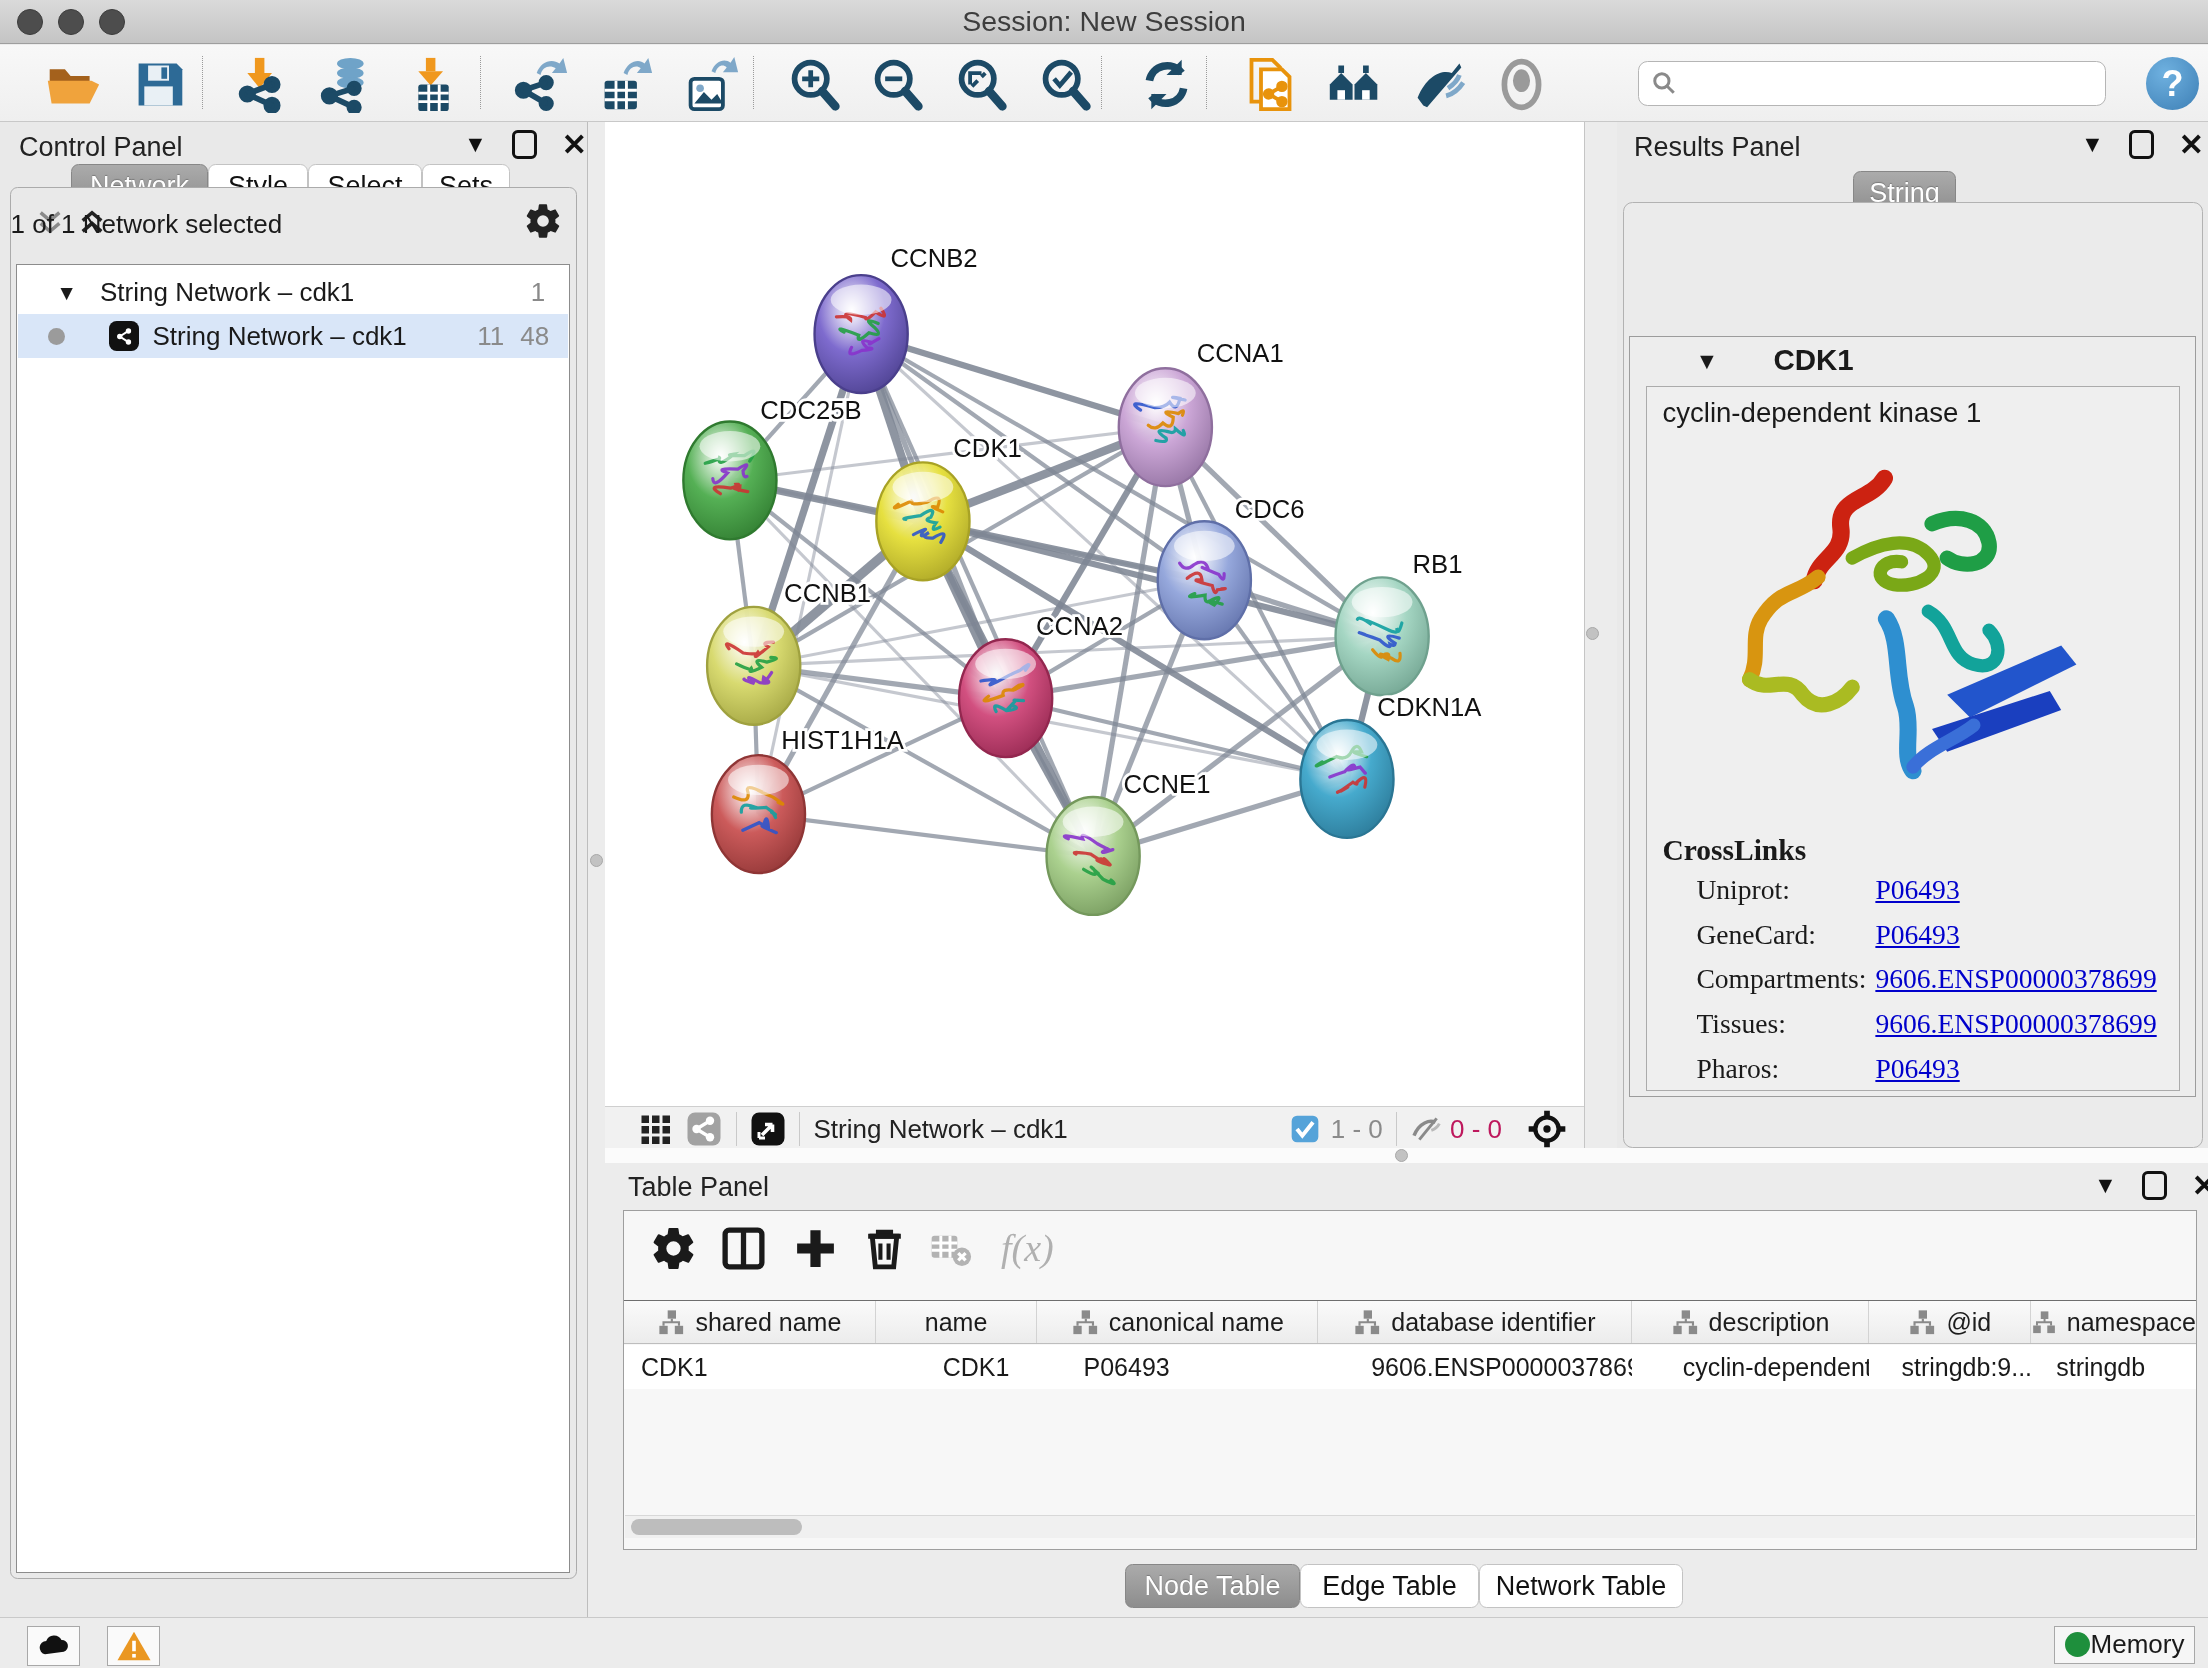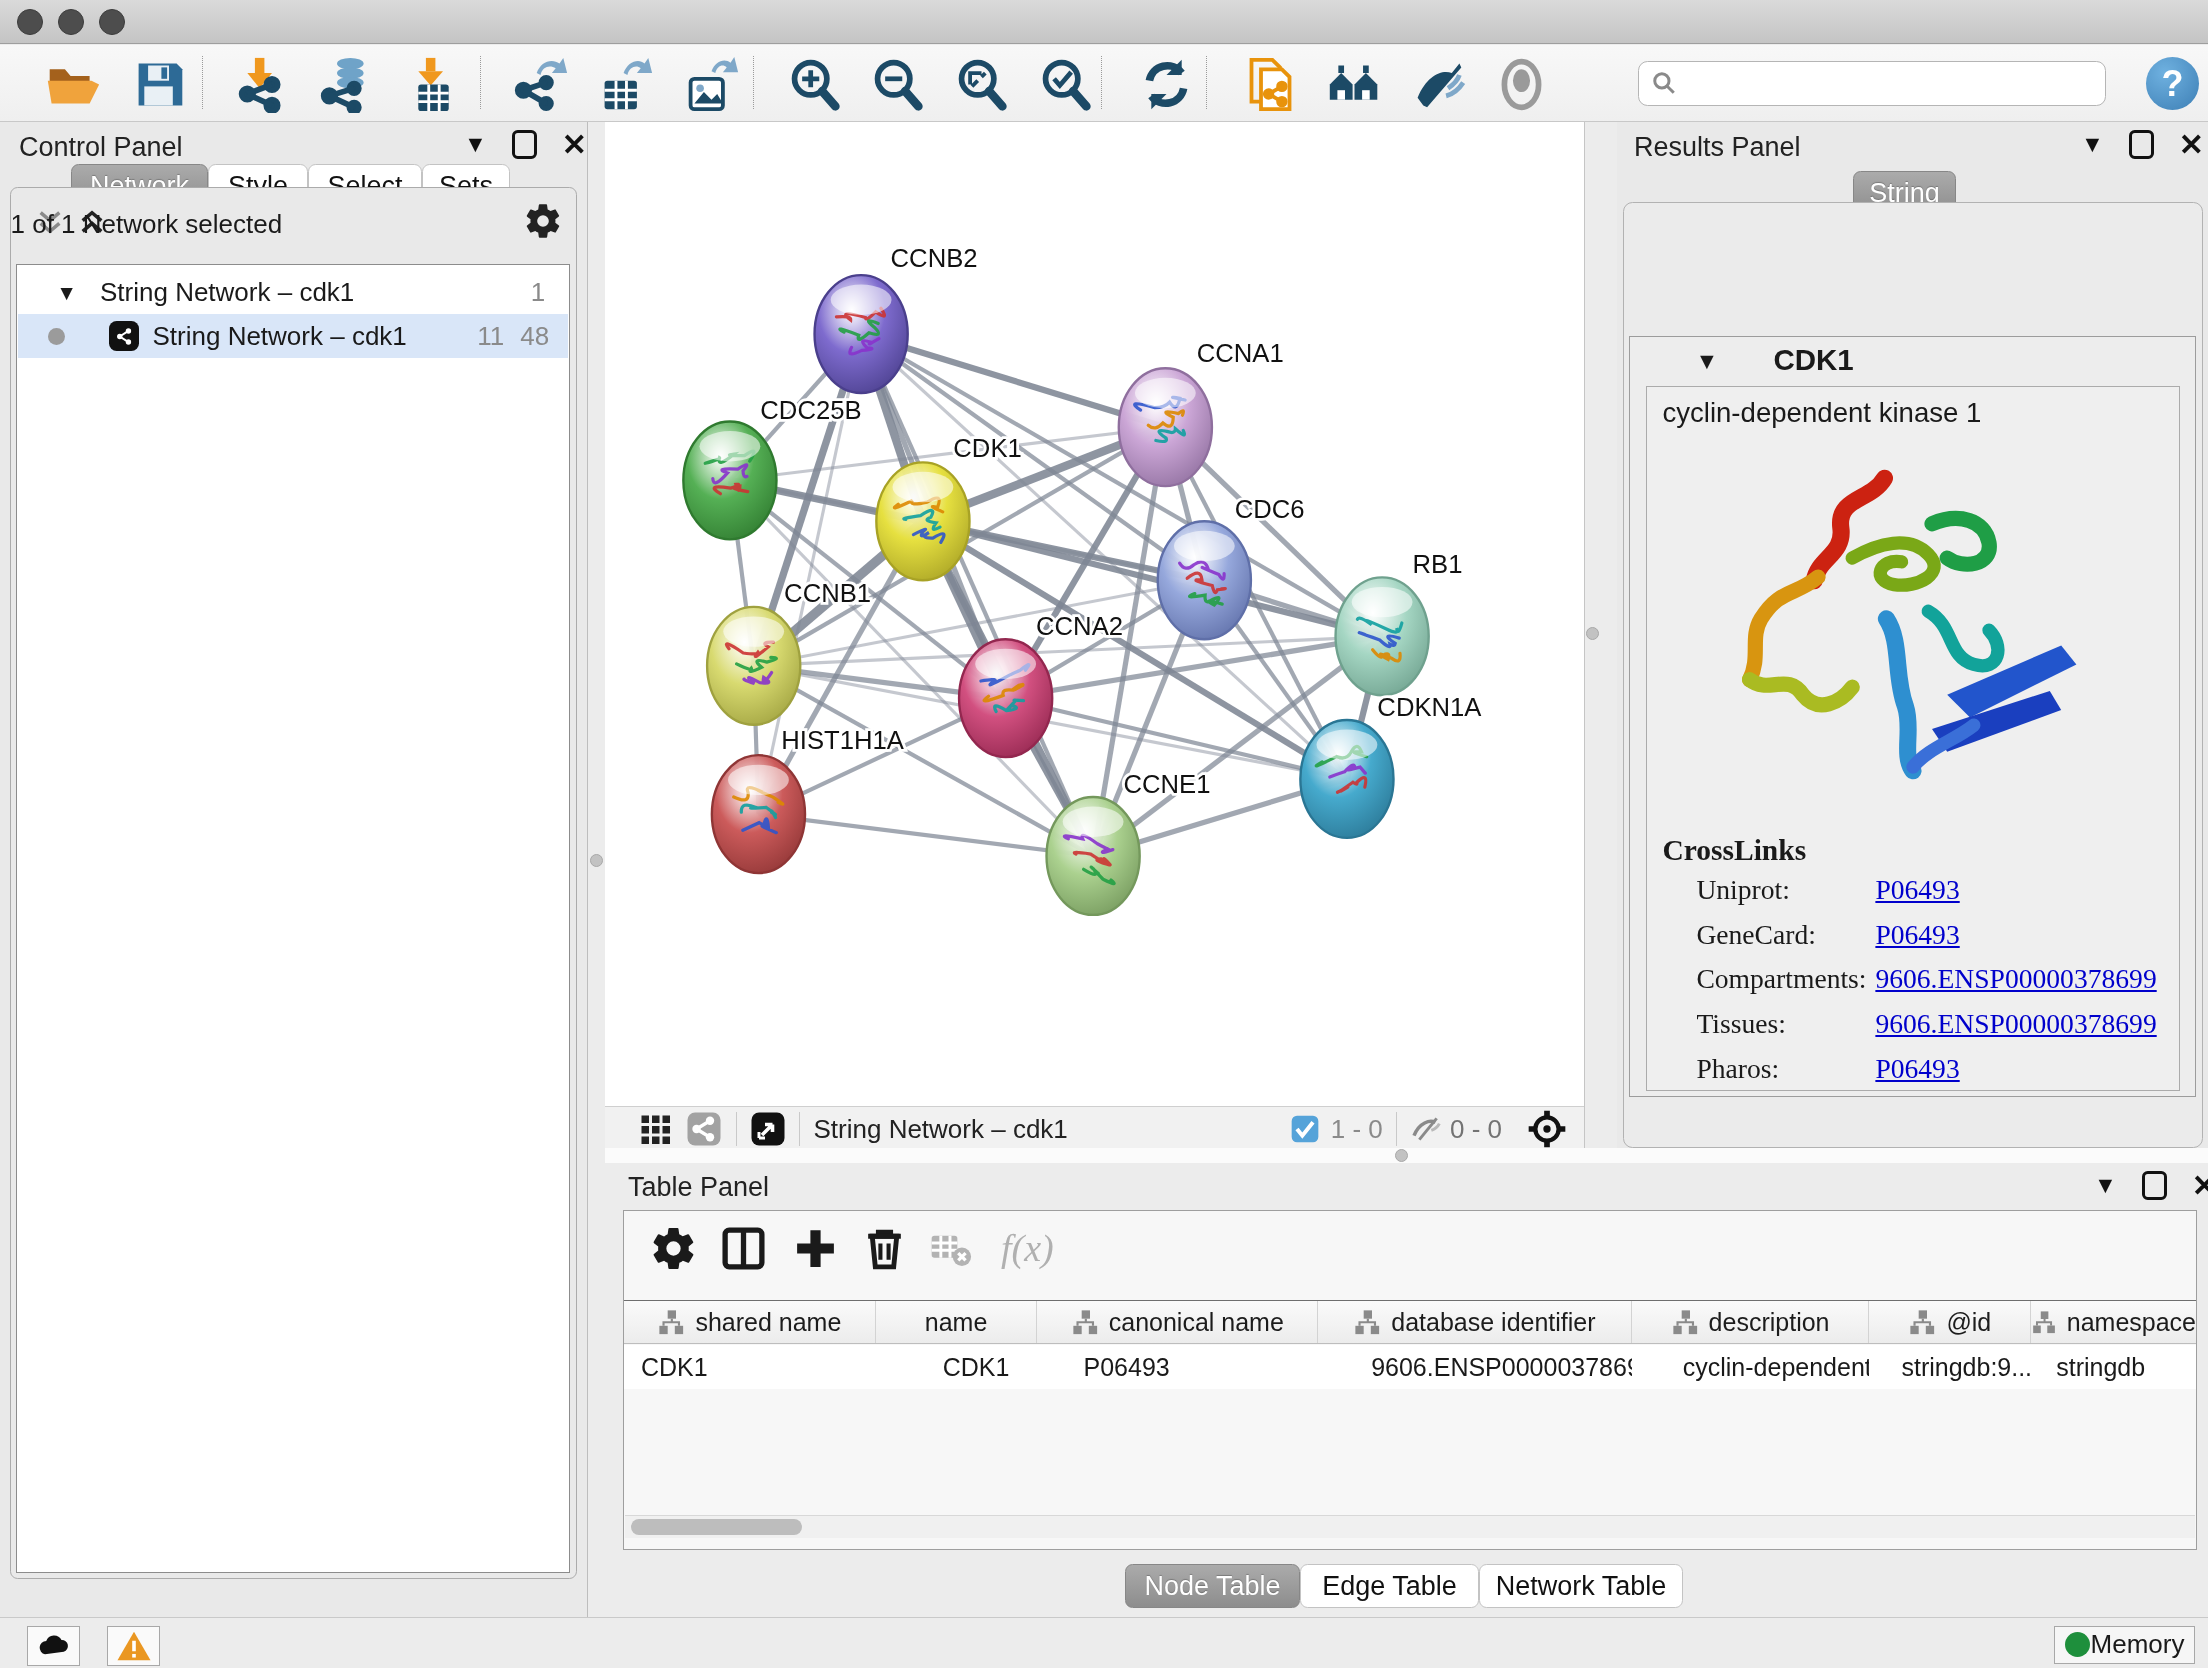--- a/index.html
+++ b/index.html
@@ -97,20 +97,21 @@
   .net-label { font-size:27px; fill:#111; paint-order:stroke; stroke:#ffffff; stroke-width:6px; font-weight:500; }
   #hsplit { left:605px; top:1148px; width:1604px; height:15px; background:#fbfbfb; }
 </style>
 </head>
 <body>
 
 <div id="titlebar" class="abs">
   <span class="traffic"></span>
   <span class="traffic"></span>
   <span class="traffic"></span>
+  <div id="window-title">Session: New Session</div>
 </div>
 
 <div id="toolbar" class="abs">
   <span class="tbi" style="left:44px">
     <svg viewBox="0 0 60 60">
         <path d="M6 14 h16 l6 7 h20 v8 H6z" fill="#a4611c"></path>
         <path d="M4 26 h46 l8 4 -10 20 H8z" fill="#f0a33c"></path>
       </svg>
   </span>
   <span class="tbi" style="left:131px">
@@ -562,21 +563,21 @@
         <rect x="2" y="2" width="20" height="20" rx="4" fill="#55a3d9"></rect>
         <path d="M6 12 l4 5 8-10" stroke="#fff" stroke-width="3" fill="none"></path>
       </svg>
     <span style="margin-left:9.5px;color:#8a8a8a">1 - 0</span>
     <span class="ns-sep"></span>
     <svg class="ns-icon" style="width:32px;height:32px" viewBox="0 0 24 24">
         <path d="M3 17 C7 7 15 5 19 7" fill="none" stroke="#8a8a8a" stroke-width="2.6"></path>
         <path d="M20 4 L7 20" stroke="#8a8a8a" stroke-width="2.2"></path>
         <path d="M16 13 C19 12 21 10 22 8" fill="none" stroke="#b9b9b9" stroke-width="2.2"></path>
       </svg>
-    <span style="margin-left:7.6px;color:#737373">0 - 0</span>
+    <span style="margin-left:7.6px;color:#be185d">0 - 0</span>
     <svg class="ns-icon" style="width:40px;height:40px;margin-left:25px;margin-right:17px" viewBox="0 0 24 24">
         <circle cx="12" cy="12" r="7" fill="none" stroke="#111" stroke-width="2.6"></circle>
         <circle cx="12" cy="12" r="2.2" fill="#111"></circle>
         <path d="M12 1 v5 M12 18 v5 M1 12 h5 M18 12 h5" stroke="#111" stroke-width="3.4"></path>
       </svg>
   </div>
 </div>
 <span class="splitter-dot" style="left:1586px;top:627px"></span>
 <div id="hsplit" class="abs"></div>
 <span class="splitter-dot" style="left:1395px;top:1149px"></span>

